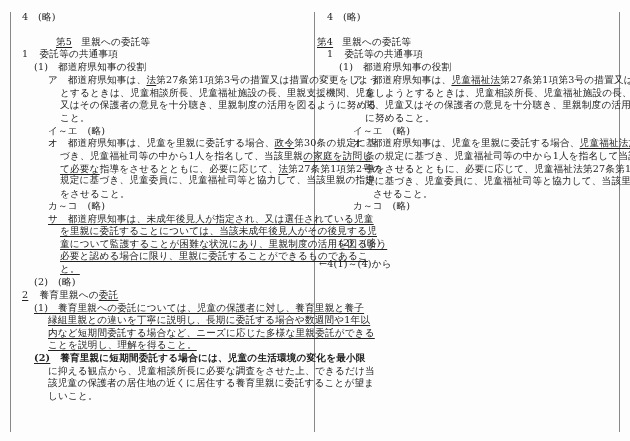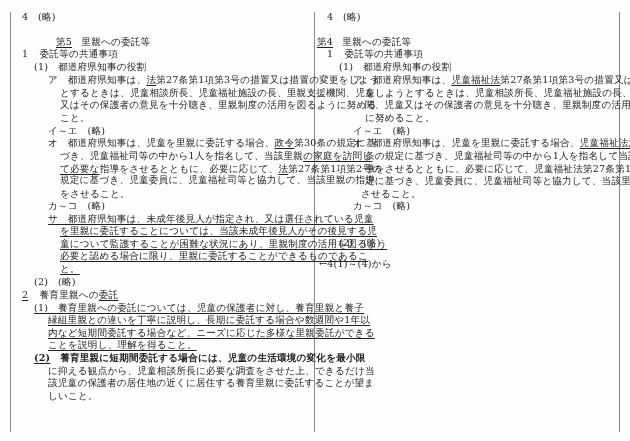--- a/index.html
+++ b/index.html
@@ -112,21 +112,21 @@
   <div class="row" style="top:125px;left:36px;">イ～エ　(略)</div>
 
   <div class="row" style="top:137px;left:36px;">
     <span>オ　都道府県知事は、児童を里親に委託する場合、</span><span class="u">児童福祉法施行令</span>
   </div>
   <div class="row" style="top:150px;left:48px;">
     <span>条の規定に基づき、児童福祉司等の中から1人を指名して当該里親</span>
   </div>
   <div class="row" style="top:163px;left:48px;">導をさせるとともに、必要に応じて、児童福祉法第27条第1項第2号の規</div>
   <div class="row" style="top:175px;left:48px;">定に基づき、児童委員に、児童福祉司等と協力して、当該里親の指導を</div>
-  <div class="row" style="top:188px;left:44px;">させること。</div>
+  <div class="row" style="top:188px;left:56px;">させること。</div>
 
   <div class="row" style="top:200px;left:36px;">カ～コ　(略)</div>
 
   <div class="row" style="top:237px;left:22px;">(2)　(略)</div>
   <div class="row" style="top:250px;left:2px;margin-top:8px;">←4(1)～(4)から</div>
 </div>
 
 <style>
   
 </style>

